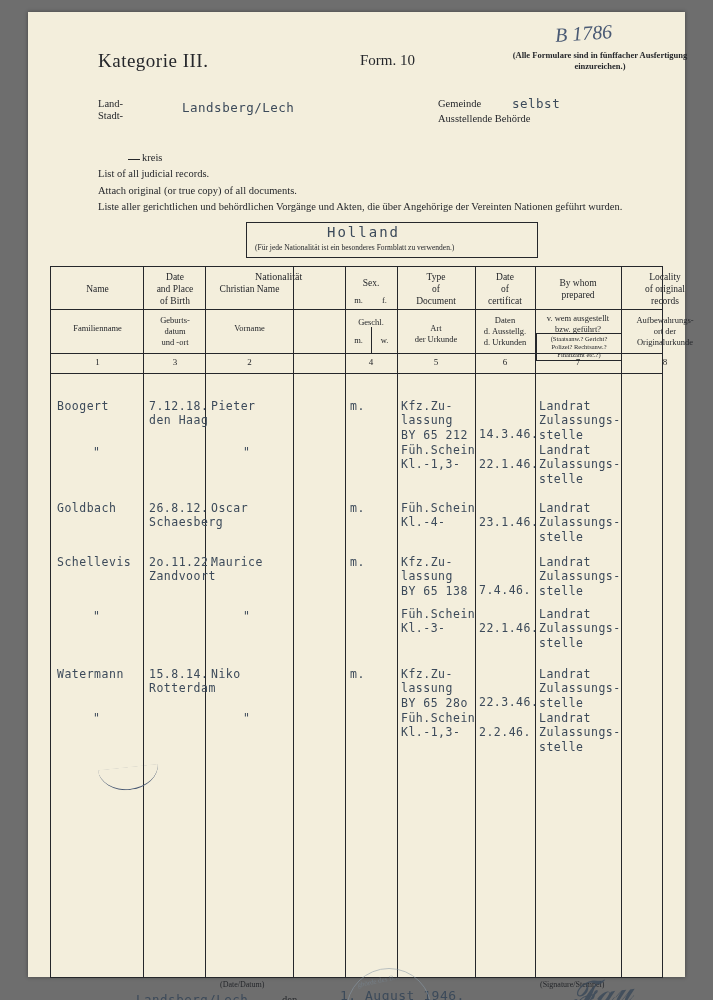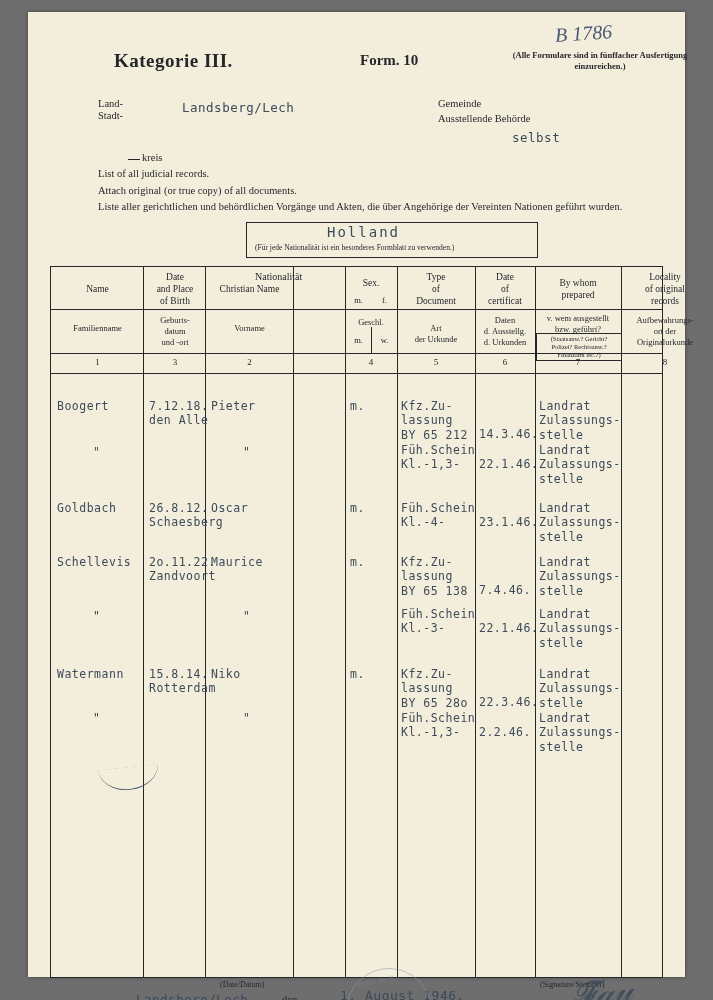--- a/index.html
+++ b/index.html
@@ -25,26 +25,26 @@
   .tw{
     font-family:"DejaVu Sans Mono", monospace;
     color:#3c4a5a;
     letter-spacing:.5px;
   }
   .ser{font-family:"Liberation Serif", serif;color:#25272b;}
 
   
   .hdr{position:relative;height:60px;}
   .kategorie{
-    position:absolute;left:64px;top:22px;
-    font-size:19px;font-weight:bold;letter-spacing:.5px;
+    position:absolute;left:48px;top:22px;
+    font-size:19px;font-weight:normal;letter-spacing:.5px;
   }
   .form10{
     position:absolute;left:310px;top:24px;
-    font-size:15px;font-weight:bold;
+    font-size:15px;font-weight:normal;
   }
   .allefor{
     position:absolute;left:460px;top:22px;width:180px;
     font-size:8.5px;font-weight:bold;line-height:11px;text-align:center;
   }
   .regnum{
     position:absolute;left:505px;top:-6px;
     font-family:"Liberation Serif", serif;
     font-size:20px;color:#4a5a74;
     transform:rotate(-4deg);
@@ -54,21 +54,21 @@
   
   .lg{position:relative;height:46px;margin-top:8px;}
   .lbl{font-size:10.5px;}
   .l1{position:absolute;left:48px;top:2px;}
   .l2{position:absolute;left:48px;top:14px;}
   .kreis{position:absolute;left:92px;top:8px;font-size:10.5px;margin-top:48px;}
   .kreis:before{content:"";position:absolute;left:-14px;top:7px;width:12px;height:1px;background:#25272b;}
   .landsberg{position:absolute;left:132px;top:4px;font-size:12.5px;}
   .gem{position:absolute;left:388px;top:2px;font-size:10.5px;}
   .ausst{position:absolute;left:388px;top:17px;font-size:10.5px;}
-  .selbst{position:absolute;left:462px;top:0px;font-size:12.5px;margin-top:34px;}
+  .selbst{position:absolute;left:462px;top:0px;font-size:12.5px;}
   .landrat1{position:absolute;left:500px;top:15px;font-size:12.5px;line-height:14px;}
 
   
   .instr{margin-left:48px;margin-top:24px;}
   .instr div{font-size:10.5px;line-height:16.5px;}
 
   
   .natwrap{position:relative;height:40px;margin-top:6px;}
   .natbox{
     position:absolute;left:196px;top:0;width:290px;height:34px;
@@ -216,21 +216,21 @@
     <div class="colnum ser" style="left:95px; top:90px;width:58px">3</div>
     <div class="colnum ser" style="left:295px;top:90px;width:50px">4</div>
     <div class="colnum ser" style="left:347px;top:90px;width:76px">5</div>
     <div class="colnum ser" style="left:425px;top:90px;width:58px">6</div>
     <div class="colnum ser" style="left:485px;top:90px;width:84px">7</div>
     <div class="colnum ser" style="left:571px;top:90px;width:86px">8</div>
 
     <div class="cell tw" style="left:6px;  top:132px">Boogert</div>
     <div class="cell tw" style="left:160px;top:132px">Pieter</div>
     <div class="cell tw" style="left:98px; top:132px">7.12.18.</div>
-    <div class="cell tw" style="left:98px; top:146px">den Alle</div>
+    <div class="cell tw" style="left:98px; top:146px">den Haag</div>
     <div class="cell tw" style="left:299px;top:132px">m.</div>
     <div class="cell tw" style="left:350px;top:132px">Kfz.Zu-
 lassung
 BY 65 212</div>
     <div class="cell tw" style="left:428px;top:160px">14.3.46.</div>
     <div class="cell tw" style="left:488px;top:132px">Landrat
 Zulassungs-
 stelle</div>
 
     <div class="cell tw" style="left:42px; top:178px">"</div>

